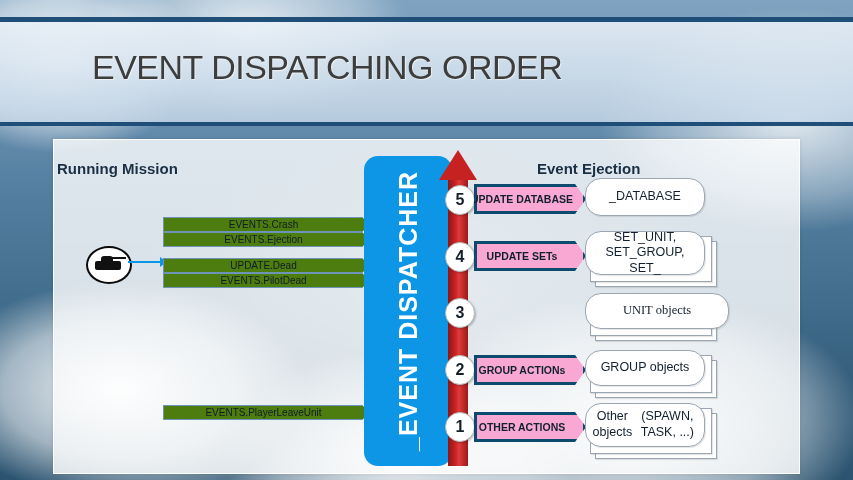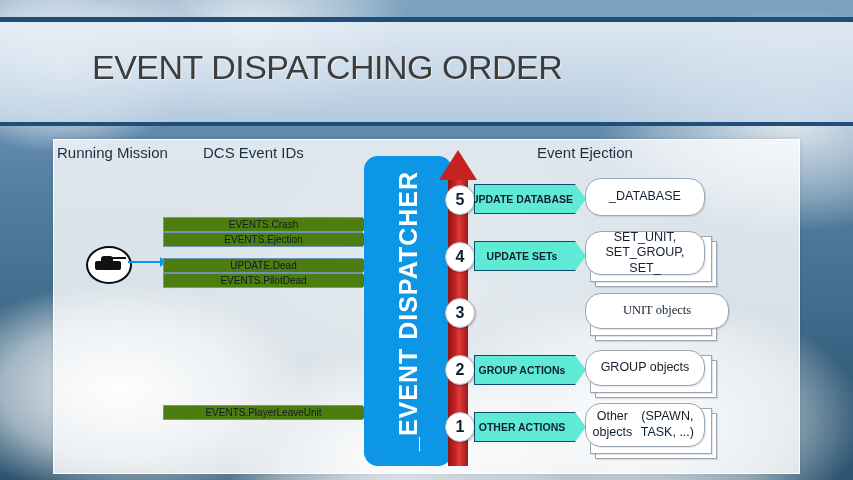--- a/index.html
+++ b/index.html
@@ -79,23 +79,24 @@
     top: 139px;
     width: 745px;
     height: 333px;
     background: rgba(255,255,255,0.80);
     border: 1px solid rgba(255,255,255,0.9);
     box-shadow: 0 0 4px rgba(0,0,0,0.12);
   }
   .col-head {
     position: absolute;
     font-size: 15px;
-    font-weight: normal;
+    font-weight: bold;
     color: #1a2f44;
     white-space: nowrap;
+    margin-top: 16px;
   }
   .col-head.mission { left: 57px; top: 144px; }
   .col-head.ids     { left: 203px; top: 144px; }
   .col-head.handling{ left: 537px; top: 144px; }
 
   
   .dispatcher {
     position: absolute;
     left: 364px;
     top: 156px;
@@ -154,22 +155,22 @@
     font-weight: bold;
     display: flex;
     align-items: center;
     justify-content: center;
     box-shadow: 1px 1px 2px rgba(0,0,0,0.25);
   }
   
   .chev {
     position: absolute;
     height: 30px;
-    background: #5eead4;
-    border: 1px solid #0c4a6e;
+    background: #f9a8d4;
+    border: 3px solid #0c4a6e;
     display: flex;
     align-items: center;
     justify-content: center;
     font-size: 10.5px;
     font-weight: bold;
     color: #12202e;
     white-space: nowrap;
     clip-path: polygon(0 0, calc(100% - 11px) 0, 100% 50%, calc(100% - 11px) 100%, 0 100%);
     padding-right: 16px;
     box-sizing: border-box;
@@ -277,21 +278,20 @@
   <div class="sky-haze"></div>
 
   <div class="title-band-top"></div>
   <div class="title-band"></div>
   <div class="title-band-bottom"></div>
   <div class="slide-title">EVENT DISPATCHING ORDER</div>
 
   <div class="panel"></div>
 
   <div class="col-head mission">Running Mission</div>
-  <div class="col-head ids">DCS Event IDs</div>
   <div class="col-head handling">Event Ejection</div>
 
   <div class="tank-circle">
     <div class="tank-body"></div>
     <div class="tank-turret"></div>
     <div class="tank-gun"></div>
   </div>
   <div class="tank-link"></div>
   <div class="tank-link-head"></div>
 

